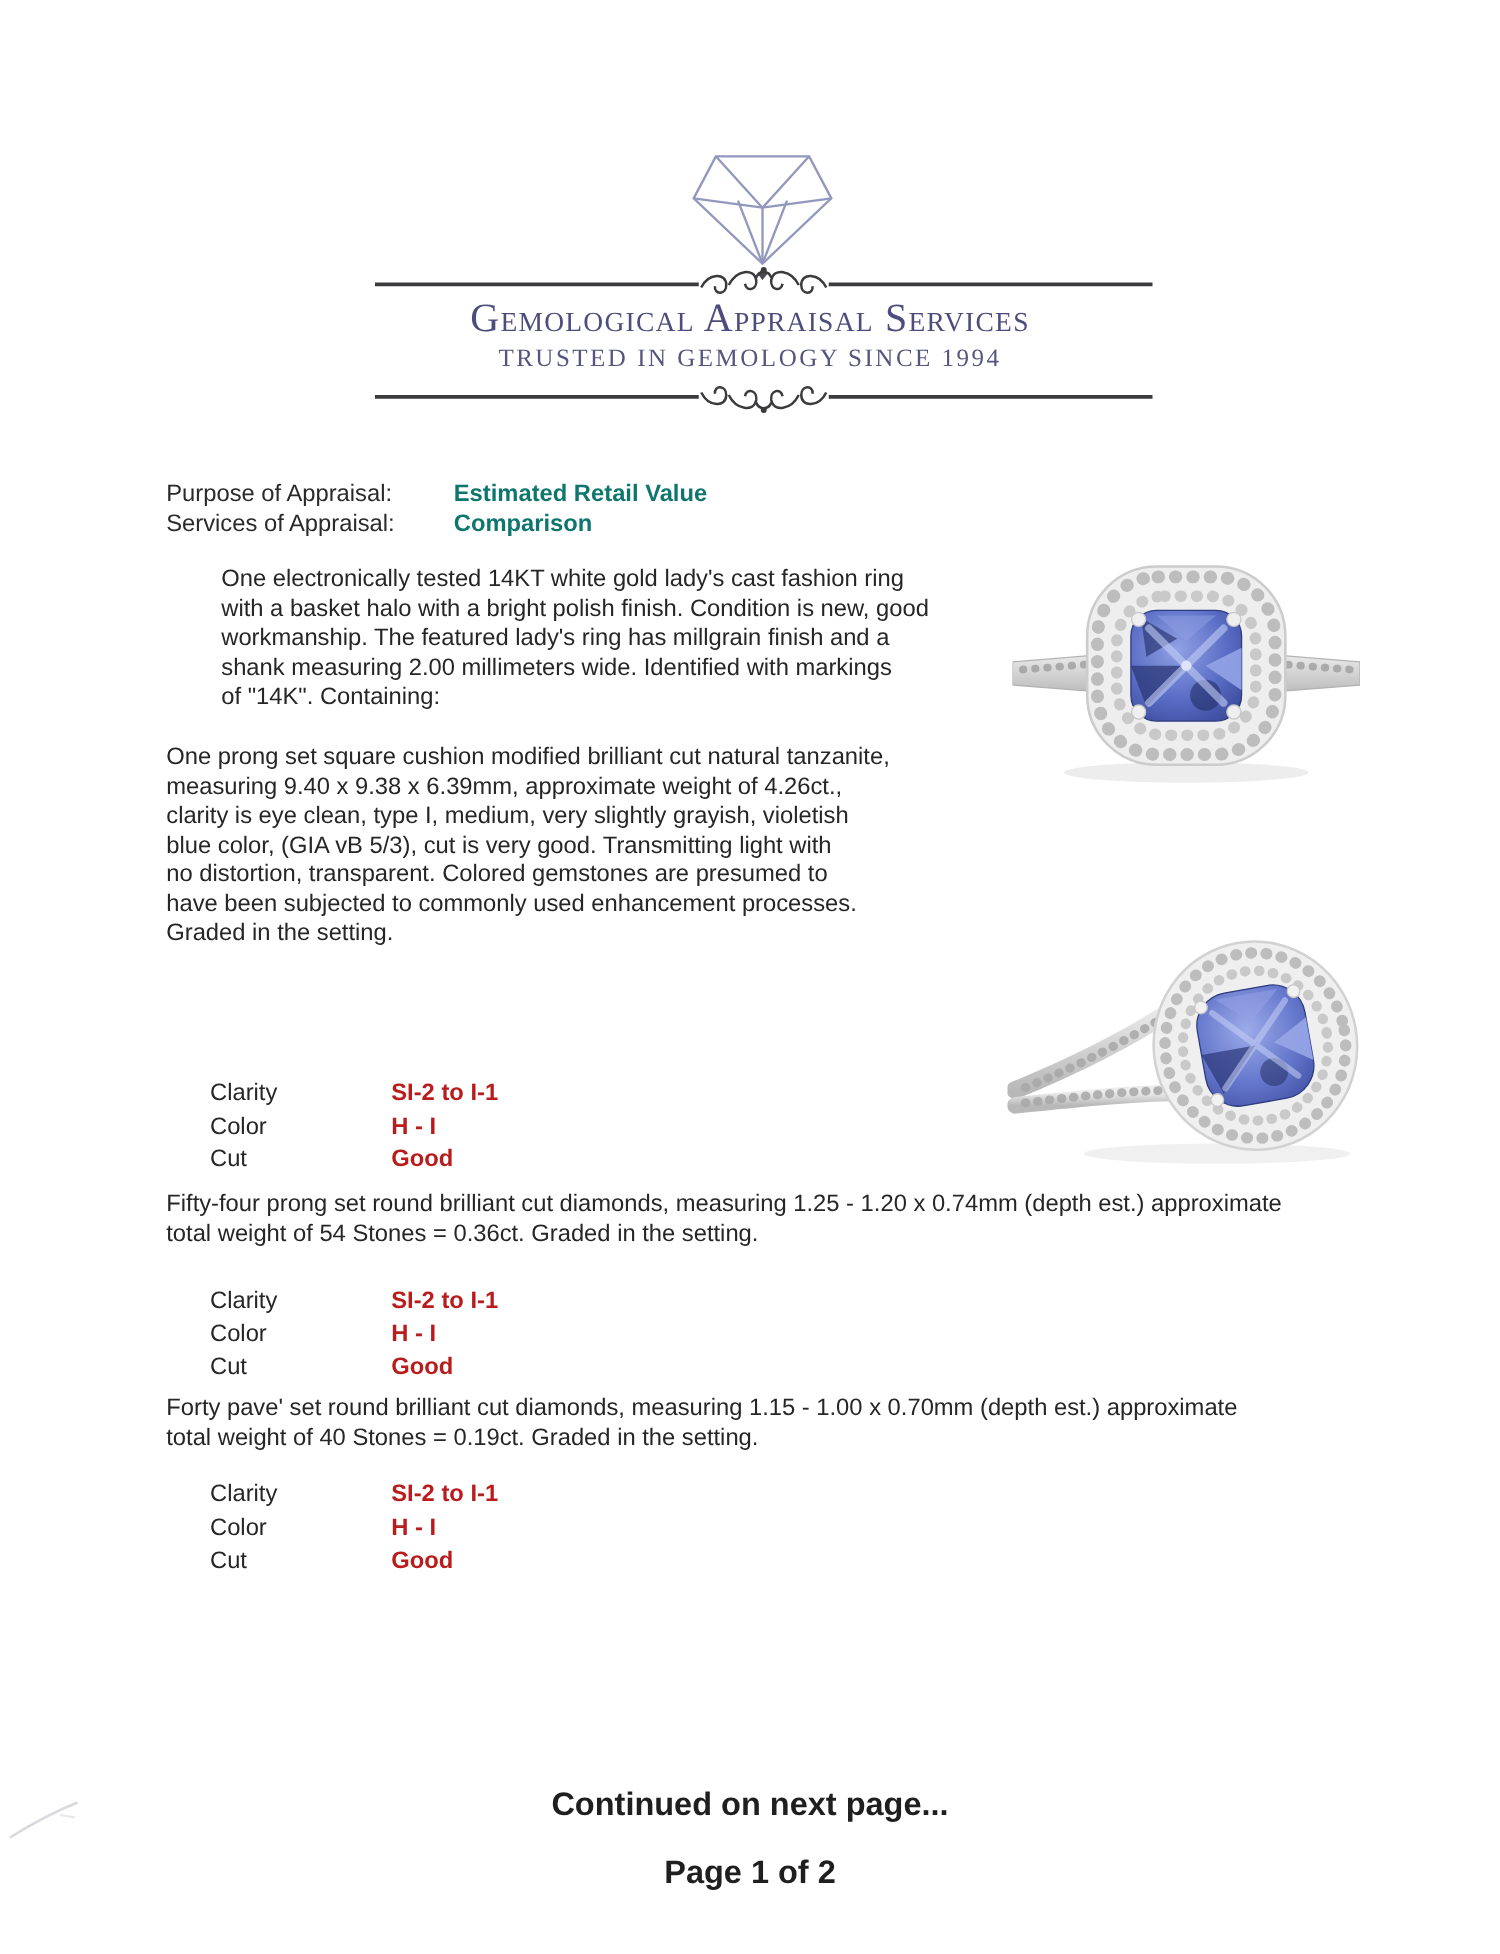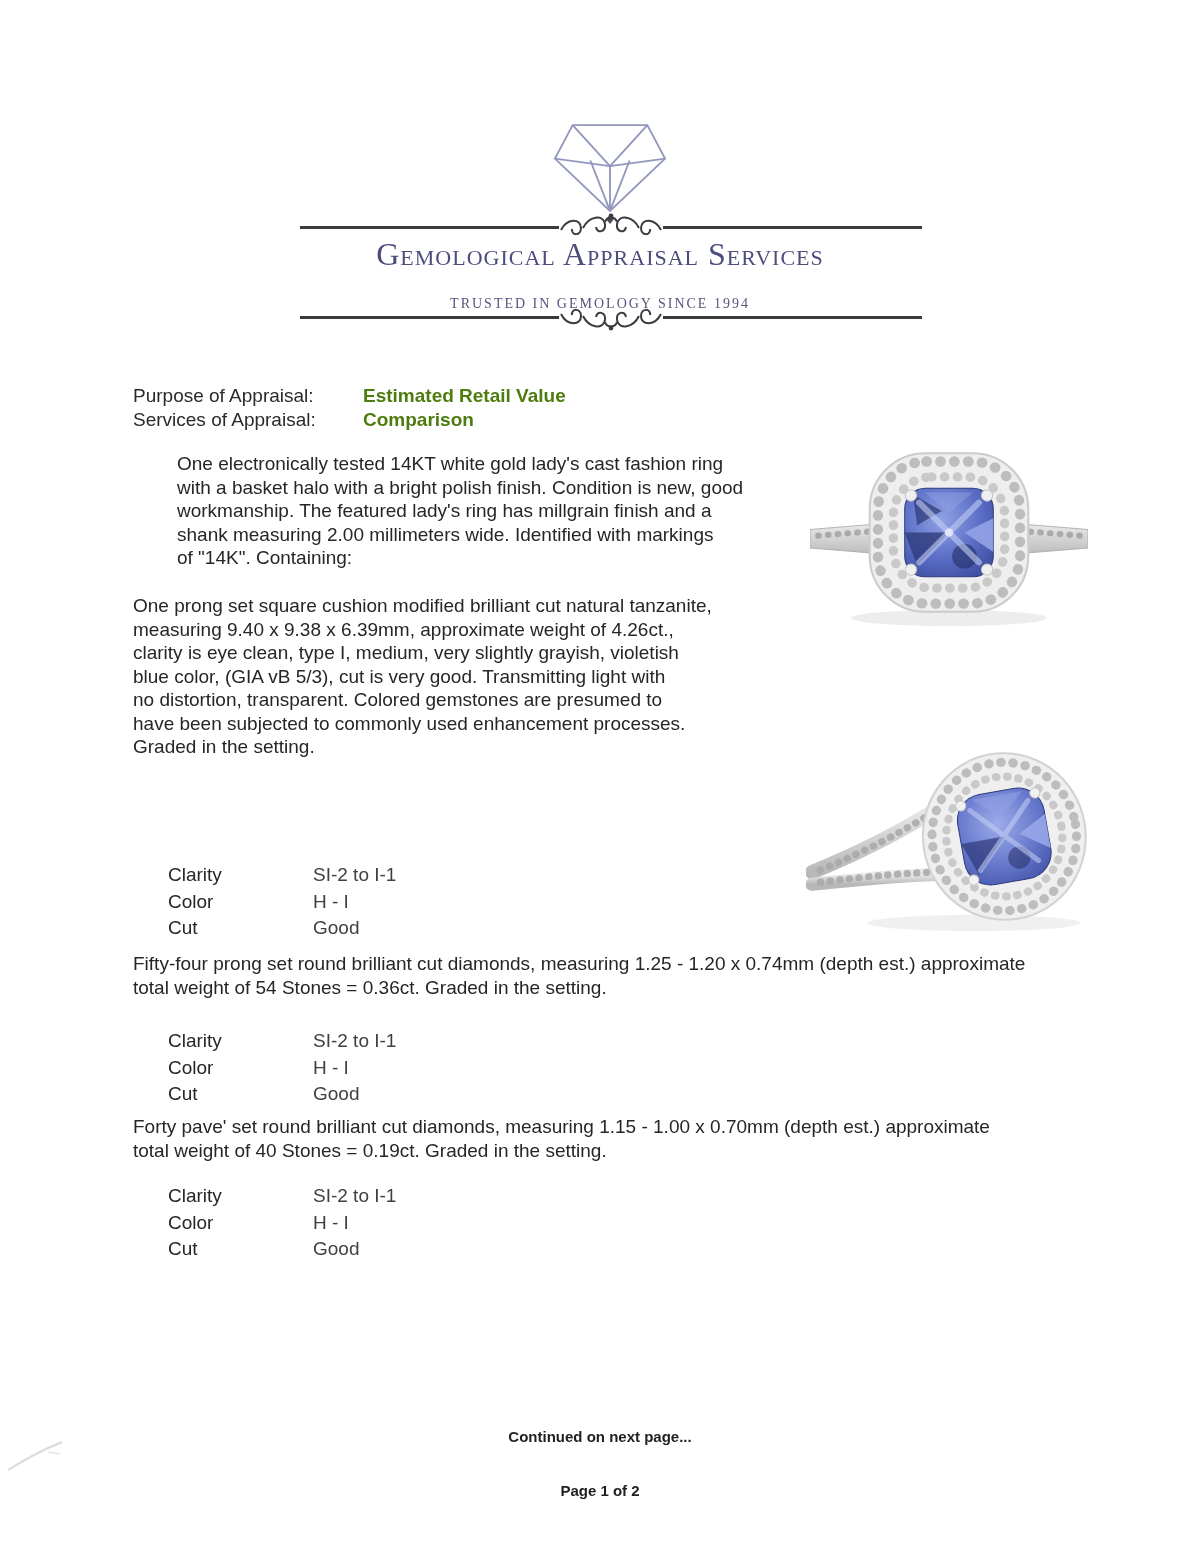--- a/index.html
+++ b/index.html
@@ -49,31 +49,30 @@
     letter-spacing: 1px;
     color: #4d4d7d;
     line-height: 44px;
   }
   .logo-tagline {
     position: absolute;
     left: 0; top: 276px;
     width: 1200px;
     text-align: center;
     font-family: "Liberation Serif", serif;
-    font-size: 14px;
+    font-size: 20px;
     letter-spacing: 2px;
     color: #55557f;
-    margin-top: 20px;
   }
 
   
   .meta { position: absolute; left: 133px; top: 384px; font-size: 19px; line-height: 24px; }
   .meta-row { display: flex; }
   .meta-label { width: 230px; color: #2a2a2a; }
-  .meta-value { font-weight: bold; color: #4d7c0f; }
+  .meta-value { font-weight: bold; color: #0f766e; }
 
   
   .para {
     position: absolute;
     left: 133px;
     font-size: 19px;
     line-height: 23.5px;
     color: #262626;
     white-space: pre-line;
   }
@@ -83,34 +82,34 @@
   #para-d54        { top: 952px; width: 980px; }
   #para-d40        { top: 1115px; width: 980px; }
 
   
   .grade-table { position: absolute; left: 168px; font-size: 19px; line-height: 26.5px; color: #262626; }
   #grade-1 { top: 862px; }
   #grade-2 { top: 1028px; }
   #grade-3 { top: 1183px; }
   .grade-row { display: flex; }
   .grade-label { width: 145px; }
-  .grade-value { font-weight: normal; color: #404040; }
+  .grade-value { font-weight: bold; color: #b91c1c; }
 
   
   .photo { position: absolute; }
   #photo-top  { left: 810px; top: 430px; width: 278px; height: 202px; }
   #photo-side { left: 806px; top: 736px; width: 300px; height: 202px; }
   .photo svg { width: 100%; height: 100%; display: block; }
 
   
   .footer-line {
     position: absolute;
     left: 0; width: 1200px;
     text-align: center;
-    font-size: 15px;
+    font-size: 26px;
     font-weight: bold;
     color: #1f1f1f;
   }
   #footer-continued { top: 1428px; }
   #footer-page { top: 1482px; }
 
   
   .pencil-mark { position: absolute; left: 4px; top: 1432px; width: 70px; height: 46px; }
 </style>
 </head>

